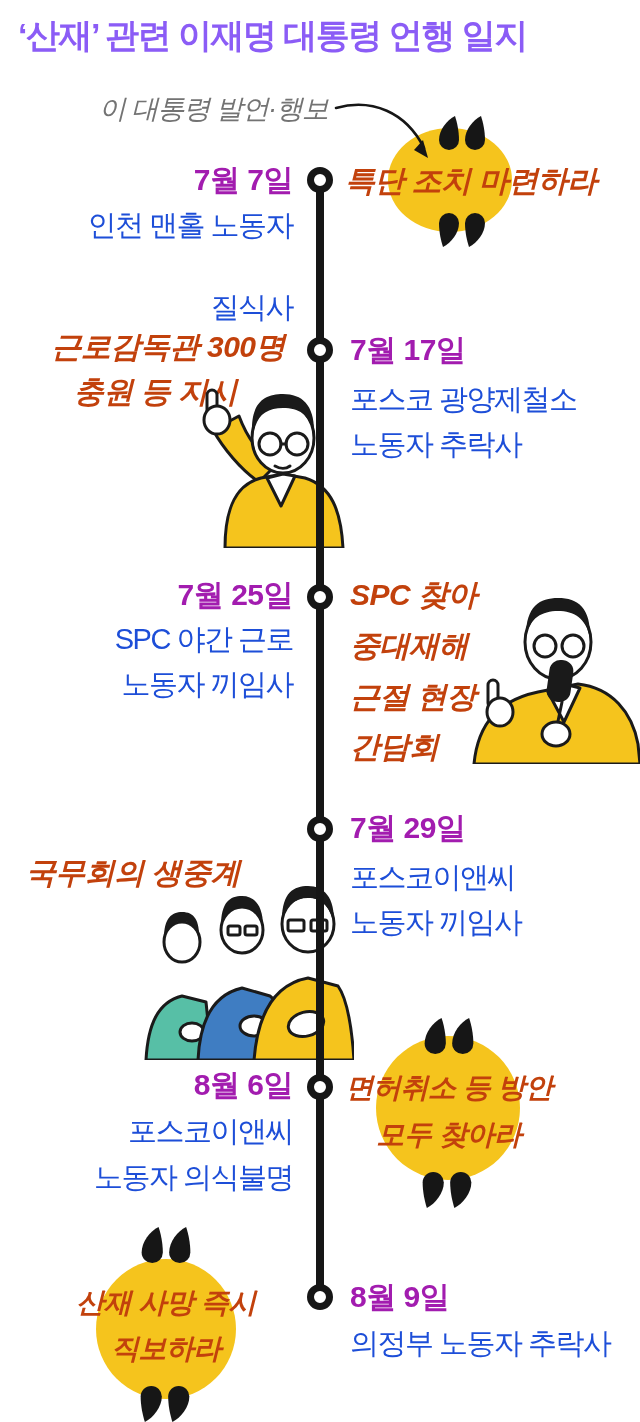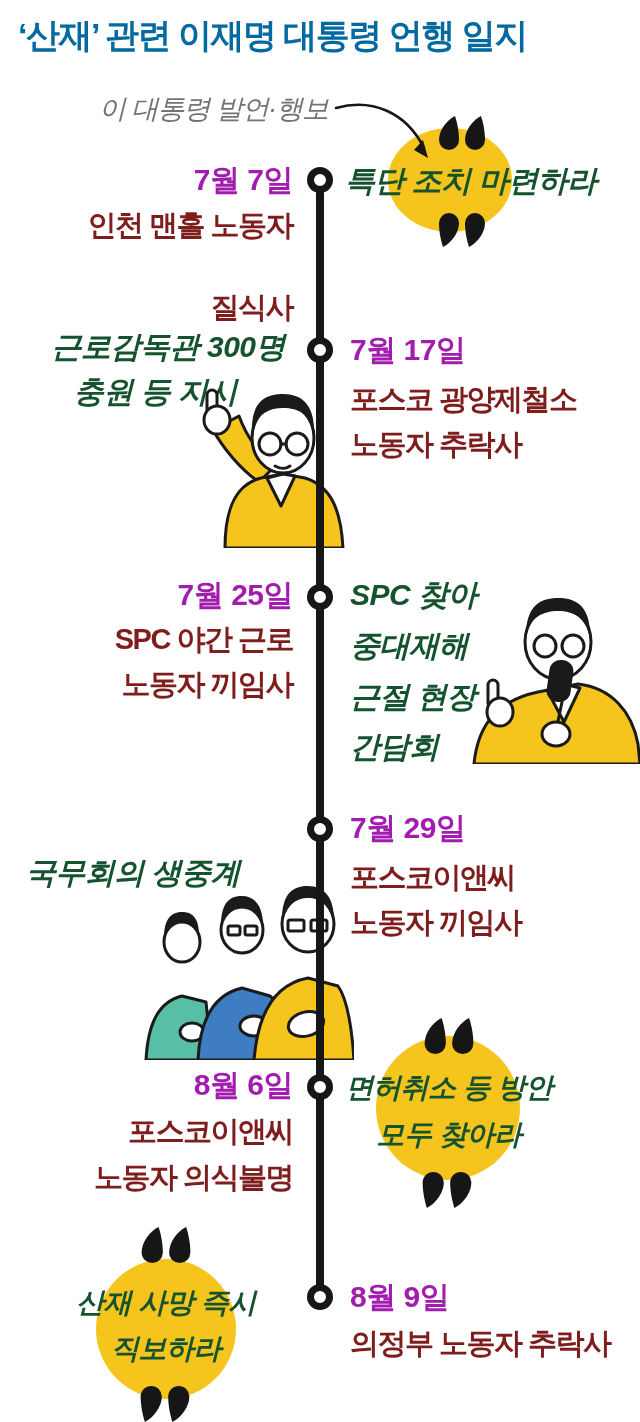--- a/index.html
+++ b/index.html
@@ -1,23 +1,23 @@
 <!DOCTYPE html>
 <html><head>
 <meta charset="utf-8">
 <style>
   html,body{margin:0;padding:0;background:#fff;}
   #canvas{position:relative;width:640px;height:1422px;background:#ffffff;overflow:hidden;
           font-family:"Liberation Sans",sans-serif;}
   .abs{position:absolute;white-space:nowrap;line-height:1;}
-  .title{font-weight:800;font-size:34px;color:#0369a1;letter-spacing:-1.5px;}
+  .title{font-weight:800;font-size:34px;color:#8b5cf6;letter-spacing:-1.5px;}
   .legend{font-style:italic;font-weight:500;font-size:27px;color:#737373;letter-spacing:-1px;}
   .date{font-weight:800;font-size:30px;color:#a21caf;letter-spacing:-0.5px;}
-  .detail{font-weight:700;font-size:29px;color:#7f1d1d;letter-spacing:-1.5px;}
-  .ptext{font-style:italic;font-weight:700;font-size:30px;color:#14532d;letter-spacing:-0.5px;}
+  .detail{font-weight:400;font-size:29px;color:#1d4ed8;letter-spacing:-1.5px;}
+  .ptext{font-style:italic;font-weight:700;font-size:30px;color:#c2410c;letter-spacing:-0.5px;}
   .ptext.small{font-size:28px;}
   .r{right:347px;text-align:right;}
   .l{left:350px;text-align:center;}
   .node{position:absolute;left:307px;width:26px;height:26px;box-sizing:border-box;
         border:7px solid #161616;border-radius:50%;background:#fff;z-index:3;}
   .bubble{position:absolute;background:#F5C41D;border-radius:50%;z-index:0;}
   .ctr{text-align:center;}
   .z2{z-index:2;} .z4{position:absolute;z-index:4;white-space:nowrap;line-height:1;}
   svg{display:block;}
 </style>

